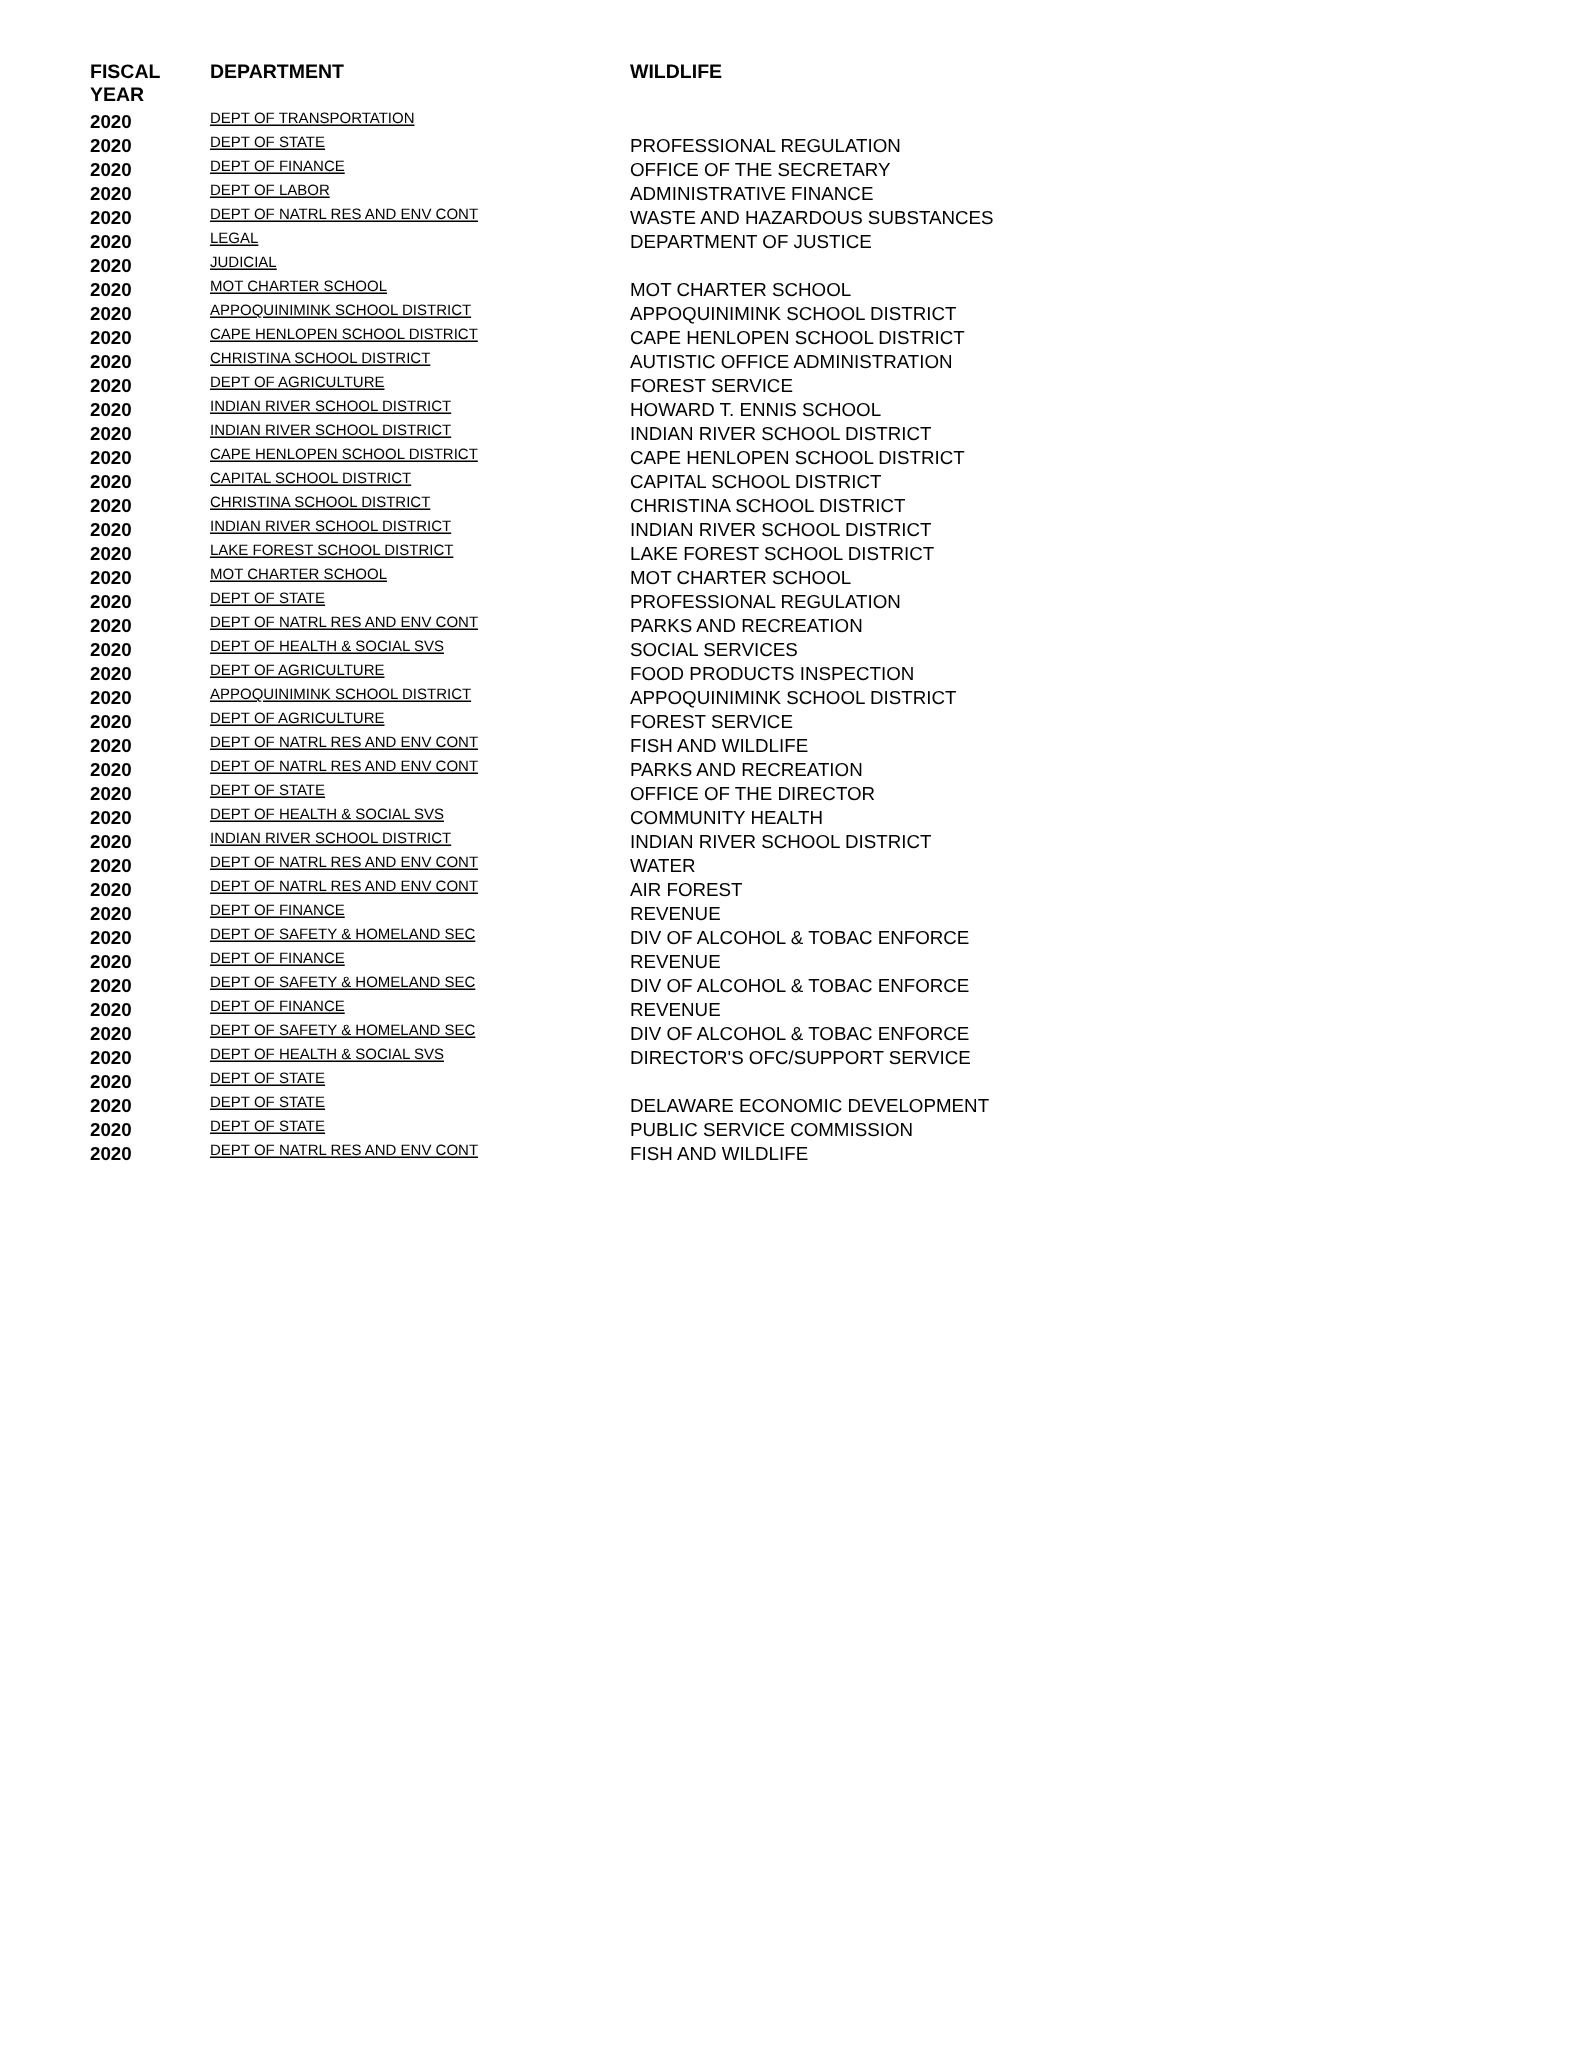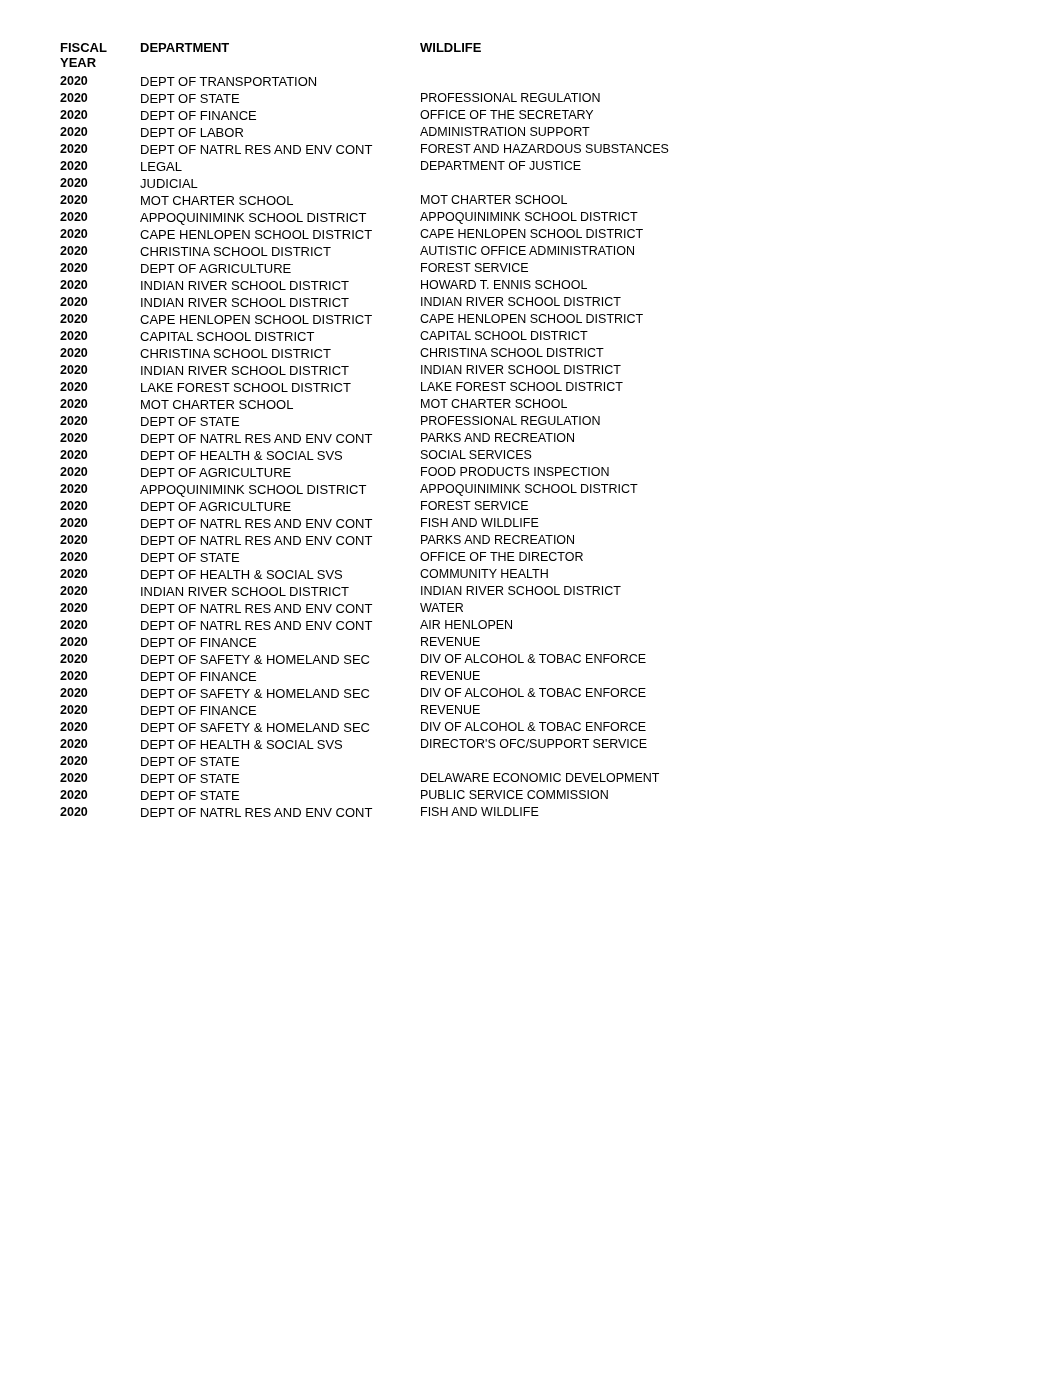--- a/index.html
+++ b/index.html
@@ -40,21 +40,22 @@
       font-size: 13px;
     }
     .data-row {
       display: flex;
       margin-bottom: 2px;
     }
     .data-row .col-fiscal-year {
       font-size: 12.5px;
     }
     .data-row .col-department {
-      font-size: 13px;
+      font-size: 10px;
+      text-decoration: underline;
     }
     .data-row .col-division {
       font-size: 12.5px;
     }
   </style>
 </head>
 <body>
 
 <div class="table-container">
   <div class="header-row">
@@ -73,26 +74,26 @@
         <div class="col-division">PROFESSIONAL REGULATION</div>
       </div>
       <div class="data-row">
         <div class="col-fiscal-year">2020</div>
         <div class="col-department">DEPT OF FINANCE</div>
         <div class="col-division">OFFICE OF THE SECRETARY</div>
       </div>
       <div class="data-row">
         <div class="col-fiscal-year">2020</div>
         <div class="col-department">DEPT OF LABOR</div>
-        <div class="col-division">ADMINISTRATION SUPPORT</div>
-      </div>
-      <div class="data-row">
-        <div class="col-fiscal-year">2020</div>
-        <div class="col-department">DEPT OF NATRL RES AND ENV CONT</div>
-        <div class="col-division">FOREST AND HAZARDOUS SUBSTANCES</div>
+        <div class="col-division">ADMINISTRATIVE FINANCE</div>
+      </div>
+      <div class="data-row">
+        <div class="col-fiscal-year">2020</div>
+        <div class="col-department">DEPT OF NATRL RES AND ENV CONT</div>
+        <div class="col-division">WASTE AND HAZARDOUS SUBSTANCES</div>
       </div>
       <div class="data-row">
         <div class="col-fiscal-year">2020</div>
         <div class="col-department">LEGAL</div>
         <div class="col-division">DEPARTMENT OF JUSTICE</div>
       </div>
       <div class="data-row">
         <div class="col-fiscal-year">2020</div>
         <div class="col-department">JUDICIAL</div>
       </div>
@@ -217,21 +218,21 @@
         <div class="col-division">INDIAN RIVER SCHOOL DISTRICT</div>
       </div>
       <div class="data-row">
         <div class="col-fiscal-year">2020</div>
         <div class="col-department">DEPT OF NATRL RES AND ENV CONT</div>
         <div class="col-division">WATER</div>
       </div>
       <div class="data-row">
         <div class="col-fiscal-year">2020</div>
         <div class="col-department">DEPT OF NATRL RES AND ENV CONT</div>
-        <div class="col-division">AIR HENLOPEN</div>
+        <div class="col-division">AIR FOREST</div>
       </div>
       <div class="data-row">
         <div class="col-fiscal-year">2020</div>
         <div class="col-department">DEPT OF FINANCE</div>
         <div class="col-division">REVENUE</div>
       </div>
       <div class="data-row">
         <div class="col-fiscal-year">2020</div>
         <div class="col-department">DEPT OF SAFETY &amp; HOMELAND SEC</div>
         <div class="col-division">DIV OF ALCOHOL &amp; TOBAC ENFORCE</div>

